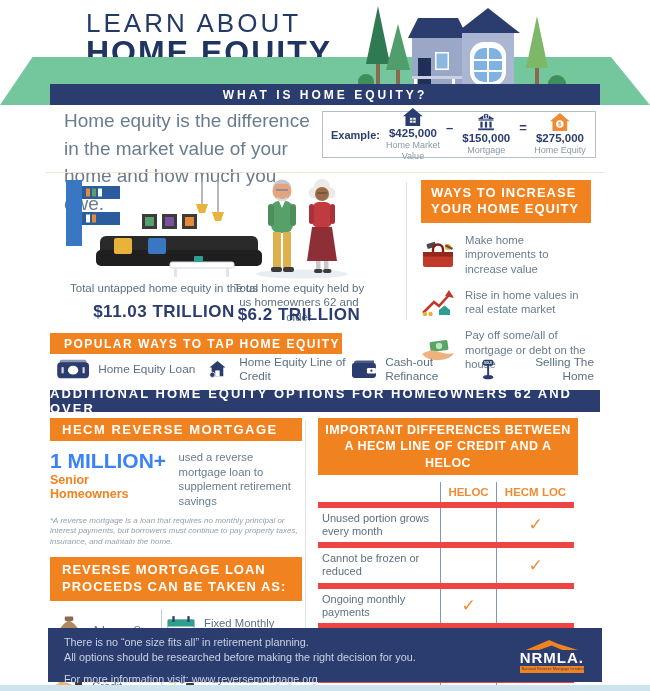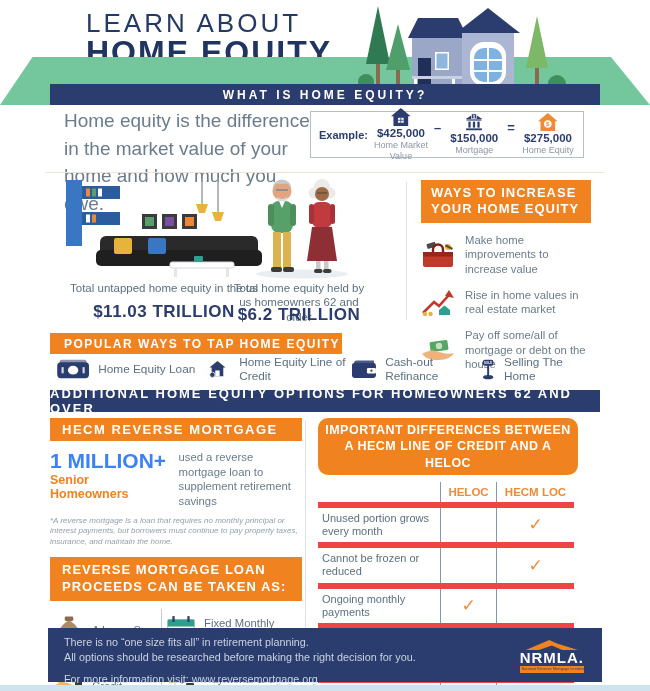--- a/index.html
+++ b/index.html
@@ -13,21 +13,21 @@
   .title1{top:8px;left:86px;font-size:26px;letter-spacing:3px;font-weight:400;color:#243a66;}
   .title2{top:34px;left:86px;font-size:32px;letter-spacing:2px;font-weight:800;color:#1f3461;}
   .grass{top:57px;left:0;width:650px;height:48px;background:#74c79c;
     clip-path:polygon(5% 0,94% 0,100% 100%,0 100%);}
   .scene{top:2px;left:352px;width:218px;height:101px;}
   .banner{background:#2b3d6f;color:#ffffff;font-weight:700;display:flex;align-items:center;justify-content:center;}
   .banner.orange{background:#f0821f;justify-content:flex-start;}
   .b-what{top:84px;left:50px;width:550px;height:21px;font-size:12px;letter-spacing:3px;}
   
   .desc{top:107px;left:64px;width:246px;font-size:19px;line-height:1.45;color:#6a7c8e;}
-  .exbox{top:111px;left:310px;width:274px;height:47px;border:1.5px solid #b5bfc7;
+  .exbox{top:111px;left:322px;width:274px;height:47px;border:1.5px solid #b5bfc7;
     display:flex;align-items:center;padding:0 6px 0 8px;box-sizing:border-box;gap:4px;}
   .exlabel{font-size:11px;font-weight:700;color:#2b3d6f;white-space:nowrap;}
   .ex-item{flex:1;text-align:center;line-height:1.15;}
   .ex-item svg{height:18px;display:block;margin:0 auto 1px;}
   .ex-val{font-size:11.5px;font-weight:800;color:#2b3d6f;}
   .ex-lab{font-size:9px;color:#8a98a6;}
   .ex-op{font-size:13px;font-weight:800;color:#2b3d6f;margin-top:-14px;}
   .ex-item.orange .ex-val{color:#2b3d6f;}
   .hr1{top:172px;left:46px;width:558px;height:0;border-top:1px solid #f3e2d2;}
   
@@ -46,21 +46,21 @@
   .inc-items{margin-top:10px;display:flex;flex-direction:column;gap:11px;}
   .inc-item{display:flex;align-items:center;gap:10px;}
   .inc-item svg{width:34px;height:28px;flex:0 0 34px;}
   .inc-text{font-size:11.3px;color:#6a7c8e;line-height:1.3;}
   
   .b-tap{top:333px;left:50px;width:292px;height:21px;font-size:12px;letter-spacing:1.5px;padding-left:14px;box-sizing:border-box;}
   .taprow{top:355px;left:56px;width:538px;display:flex;align-items:center;}
   .tap-item{display:flex;align-items:center;gap:8px;}
   .tap-item svg{height:22px;}
   .tap-label{font-size:11.8px;color:#5c7082;line-height:1.2;}
-  .t1{width:160px;} .t2{width:150px;gap:12px;} .t3{width:135px;} .t4{width:120px;}
+  .t1{width:160px;} .t2{width:150px;gap:12px;} .t3{width:135px;} .t4{width:120px;text-align:right;}
   .b-add{top:390px;left:50px;width:550px;height:22px;font-size:13px;letter-spacing:2px;}
   
   .leftcol{top:418px;left:50px;width:252px;}
   .b-hecm{background:#f0821f;color:#fff;font-weight:700;font-size:13px;letter-spacing:1.5px;
     padding:4px 0 4px 12px;}
   .hecm-stat{display:flex;gap:10px;margin-top:9px;align-items:flex-start;}
   .million{font-size:21px;font-weight:800;color:#3b82f6;line-height:1;white-space:nowrap;}
   .senior{font-size:12.5px;font-weight:800;color:#f0821f;margin-top:2px;}
   .hecm-text{font-size:11.3px;color:#6a7c8e;line-height:1.3;width:126px;}
   .footnote{margin-top:7px;font-size:8px;font-style:italic;color:#93a1ad;line-height:1.35;width:250px;}
@@ -69,21 +69,21 @@
   .pgrid{margin-top:8px;display:grid;grid-template-columns:112px 136px;}
   .pcell{display:flex;align-items:center;gap:8px;padding:6px 4px;min-height:34px;box-sizing:border-box;}
   .pcell svg{width:30px;height:30px;flex:0 0 30px;}
   .pcell .plabel{font-size:11.3px;color:#5c7082;line-height:1.25;}
   .pcell.c1,.pcell.c2{border-bottom:1px solid #c3ccd4;}
   .pcell.c1,.pcell.c3{border-right:1px solid #c3ccd4;}
   
   .rightcol{top:418px;left:318px;width:260px;}
   .coldiv{top:420px;left:305px;width:0;height:222px;border-left:1px solid #dfe4e9;}
   .b-diff{background:#f0821f;color:#fff;font-weight:700;font-size:12.5px;letter-spacing:.5px;
-    text-align:center;line-height:1.3;padding:4px 2px;border-radius:10px;}
+    text-align:center;line-height:1.3;padding:4px 2px;}
   .difftable{margin-top:7px;width:256px;}
   .dt-row{display:grid;grid-template-columns:122px 56px 78px;align-items:center;}
   .dt-row + .dt-row{border-top:6px solid #ef4444;}
   .dt-head{border-top:none !important;}
   .dt-col{font-size:11.5px;font-weight:700;color:#ef8b35;text-align:center;padding:4px 0;}
   .dt-label{font-size:11px;color:#5c7082;line-height:1.2;padding:4px 2px 4px 4px;}
   .dt-check{font-size:17px;font-weight:700;color:#ef8b35;text-align:center;align-self:stretch;
     display:flex;align-items:center;justify-content:center;border-left:1px solid #8496b2;}
   .dt-corner{align-self:stretch;}
   .dt-last{border-bottom:0;}

